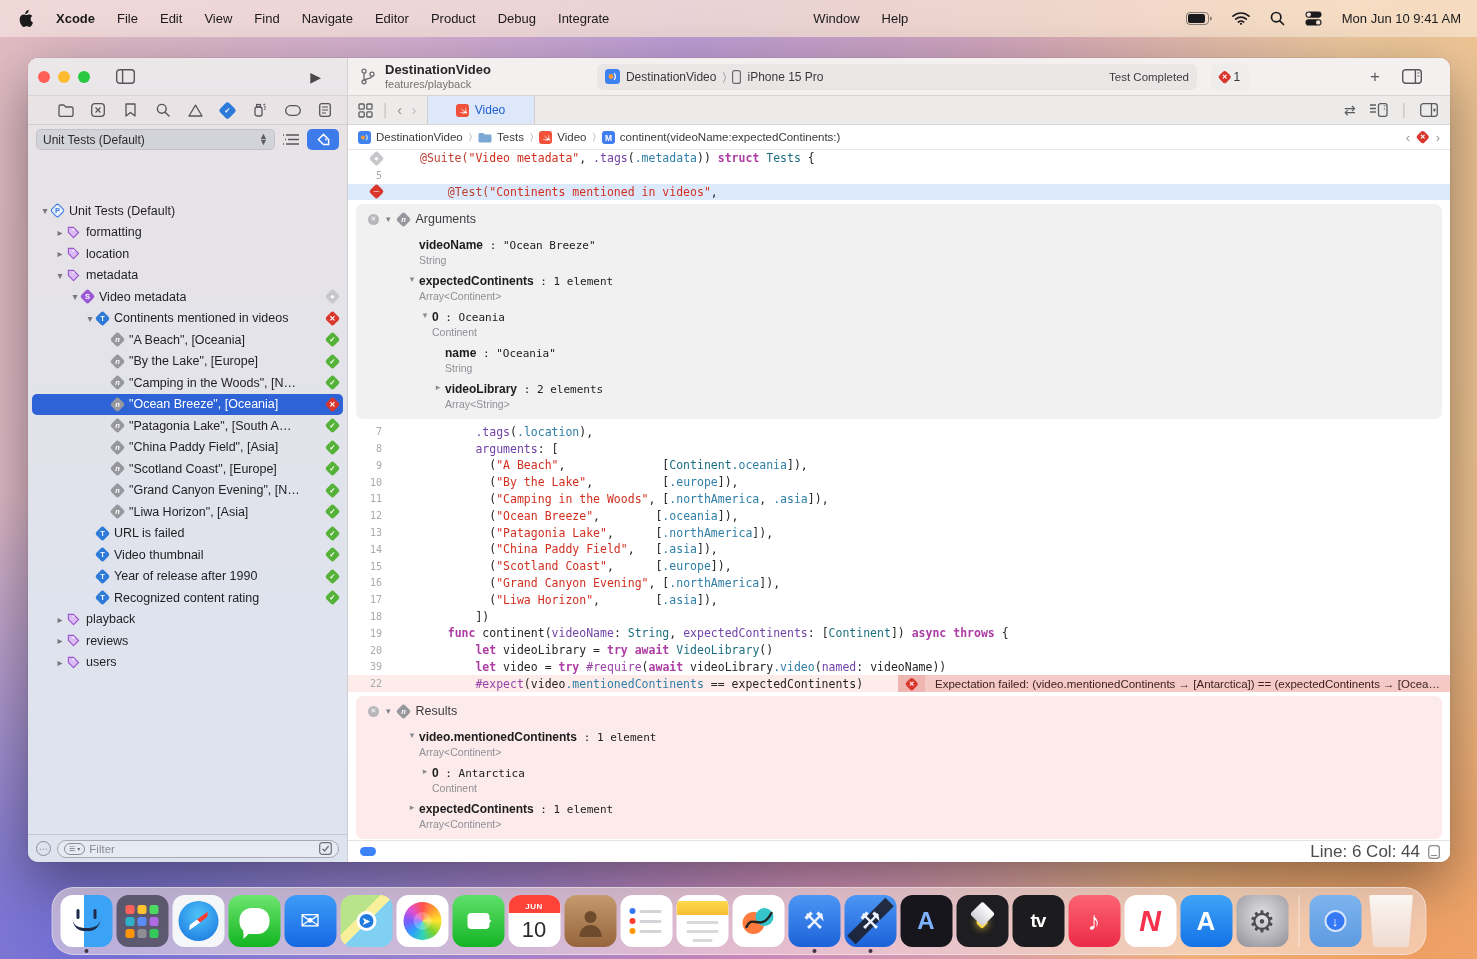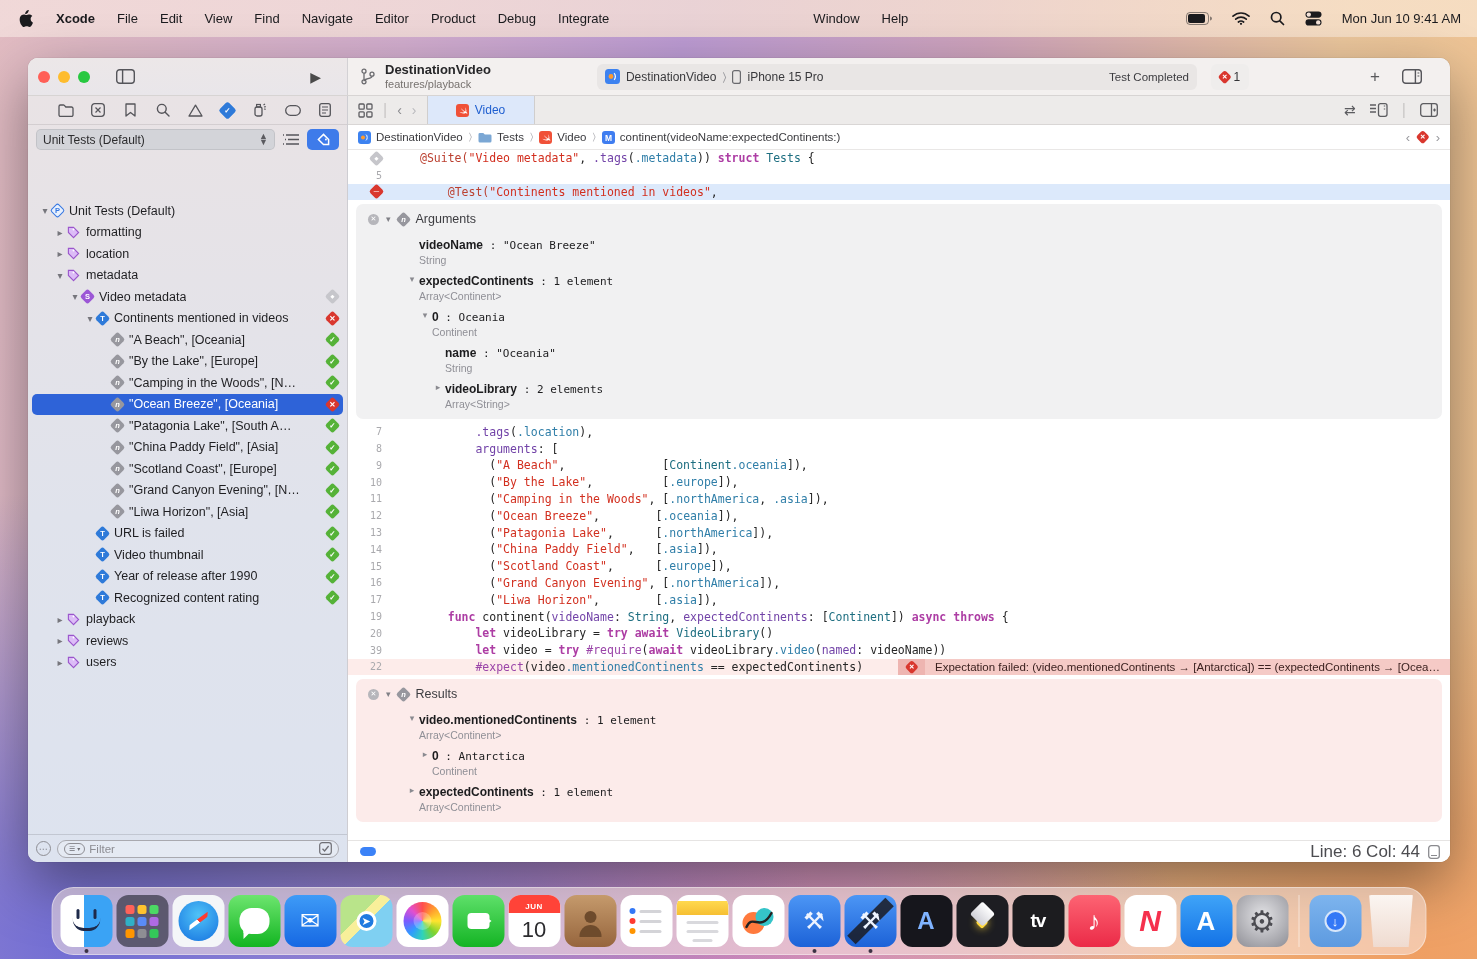--- a/index.html
+++ b/index.html
@@ -946,20 +946,26 @@
           <span class="cline"><span class="c-pln">          (</span><span class="c-str">"Grand Canyon Evening"</span><span class="c-pln">, [</span><span class="c-mem">.northAmerica</span><span class="c-pln">]),</span></span>
         </div>
         <div class="crow ">
      <span class="gut">
             <span>17</span>
           </span>
           <span class="cline"><span class="c-pln">          (</span><span class="c-str">"Liwa Horizon"</span><span class="c-pln">,        [</span><span class="c-mem">.asia</span><span class="c-pln">]),</span></span>
         </div>
         <div class="crow ">
      <span class="gut">
+            <span>18</span>
+          </span>
+          <span class="cline"><span class="c-pln">        ])</span></span>
+        </div>
+        <div class="crow ">
+     <span class="gut">
             <span>19</span>
           </span>
           <span class="cline"><span class="c-pln">    </span><span class="c-kw">func</span><span class="c-pln"> continent(</span><span class="c-par">videoName</span><span class="c-pln">: </span><span class="c-typ">String</span><span class="c-pln">, </span><span class="c-par">expectedContinents</span><span class="c-pln">: [</span><span class="c-typ">Continent</span><span class="c-pln">]) </span><span class="c-kw">async</span><span class="c-pln"> </span><span class="c-kw">throws</span><span class="c-pln"> {</span></span>
         </div>
         <div class="crow ">
      <span class="gut">
             <span>20</span>
           </span>
           <span class="cline"><span class="c-pln">        </span><span class="c-kw">let</span><span class="c-pln"> videoLibrary = </span><span class="c-kw">try</span><span class="c-pln"> </span><span class="c-kw">await</span><span class="c-pln"> </span><span class="c-typ">VideoLibrary</span><span class="c-pln">()</span></span>
         </div>

